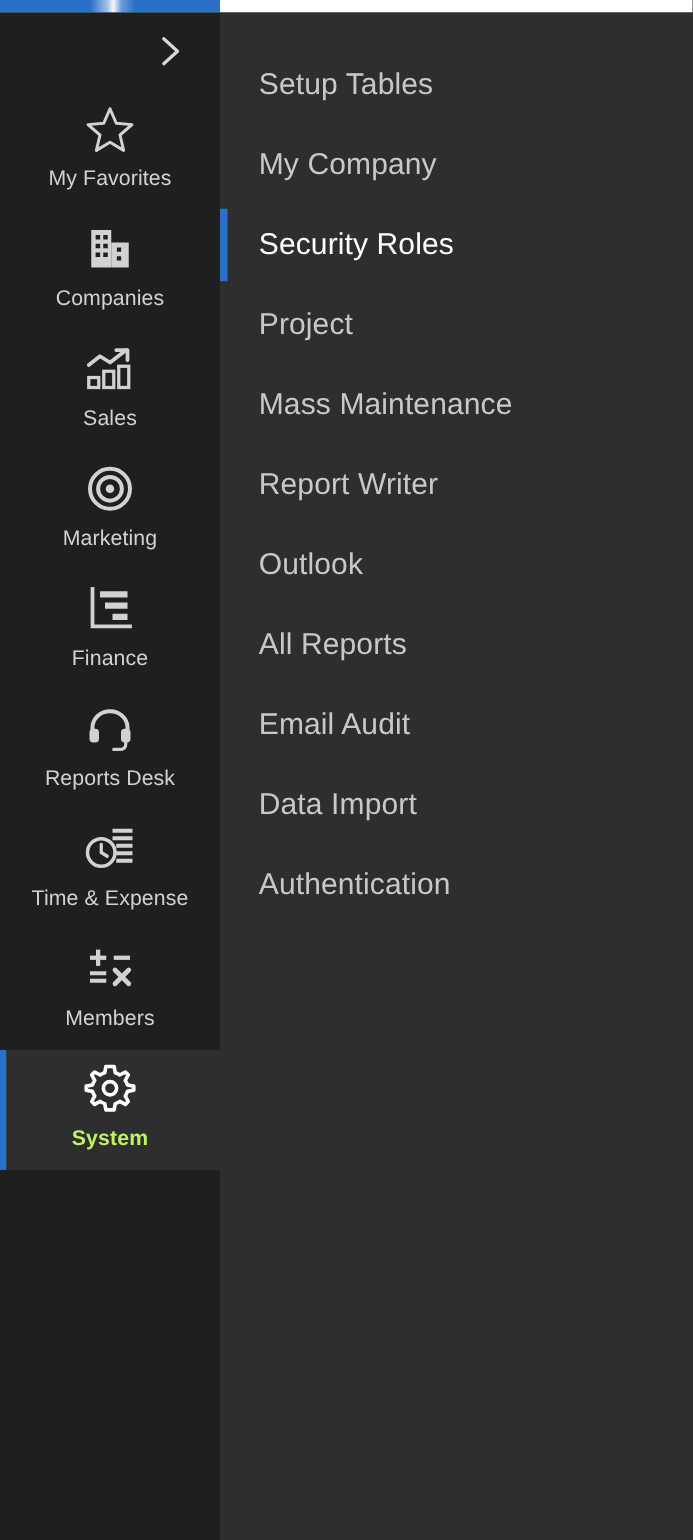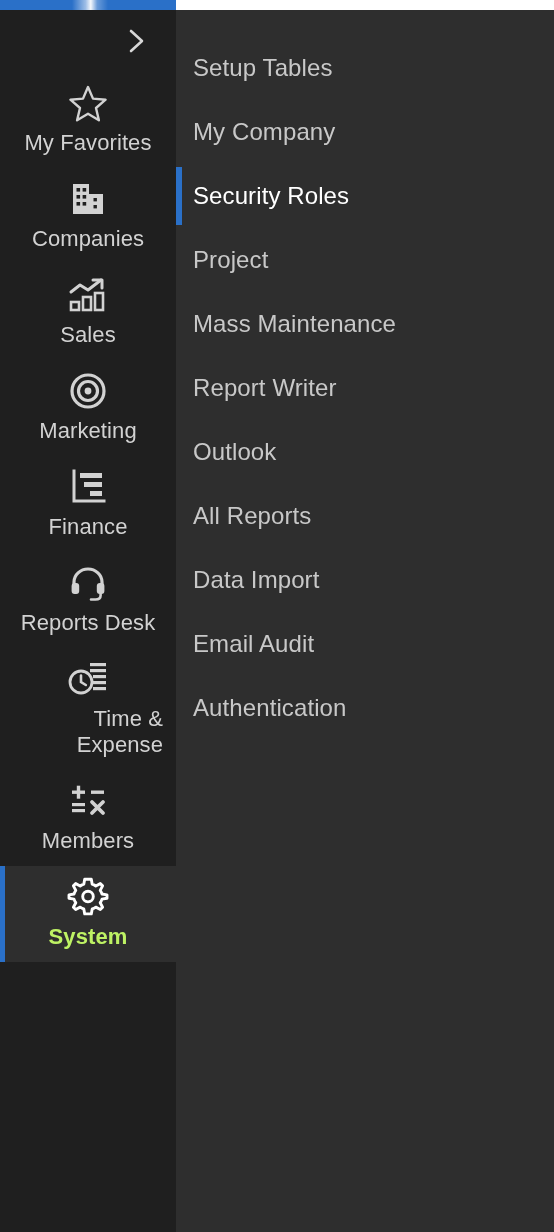--- a/index.html
+++ b/index.html
@@ -98,24 +98,24 @@
   .rail-item .ico {
     display: flex;
     align-items: center;
     justify-content: center;
     width: 44px;
     height: 42px;
     margin-bottom: 6px;
   }
   .rail-item .ico svg { display: block; }
   .rail-item .rail-label {
-    font-size: 22px;
+    font-size: 17px;
     line-height: 26px;
     color: #d2d2d2;
-    text-align: right;
+    text-align: left;
     letter-spacing: .1px;
     white-space: normal;
     max-width: 150px;
   }
 
   .rail-item.active {
     background: #2e2e2e;
   }
   .rail-item.active .rail-label {
     color: #bef264;
@@ -144,21 +144,21 @@
     position: absolute;
     top: 26px;
     left: 0;
     width: 378px;
   }
   .flyout-item {
     position: relative;
     height: 64px;
     display: flex;
     align-items: center;
-    padding-left: 17px;
+    padding-left: 31px;
     box-sizing: border-box;
     cursor: pointer;
   }
   .flyout-item .flyout-label {
     font-size: 24px;
     line-height: 28px;
     color: #c8c8c8;
     letter-spacing: .1px;
   }
   .flyout-item.active .flyout-label {
@@ -348,25 +348,25 @@
 
       <div class="flyout-item">
         <span class="flyout-label">Outlook</span>
       </div>
 
       <div class="flyout-item">
         <span class="flyout-label">All Reports</span>
       </div>
 
       <div class="flyout-item">
+        <span class="flyout-label">Email Audit</span>
+      </div>
+
+      <div class="flyout-item">
         <span class="flyout-label">Data Import</span>
-      </div>
-
-      <div class="flyout-item">
-        <span class="flyout-label">Email Audit</span>
       </div>
 
       <div class="flyout-item">
         <span class="flyout-label">Authentication</span>
       </div>
 
     </div>
   </div>
 
 </div>

